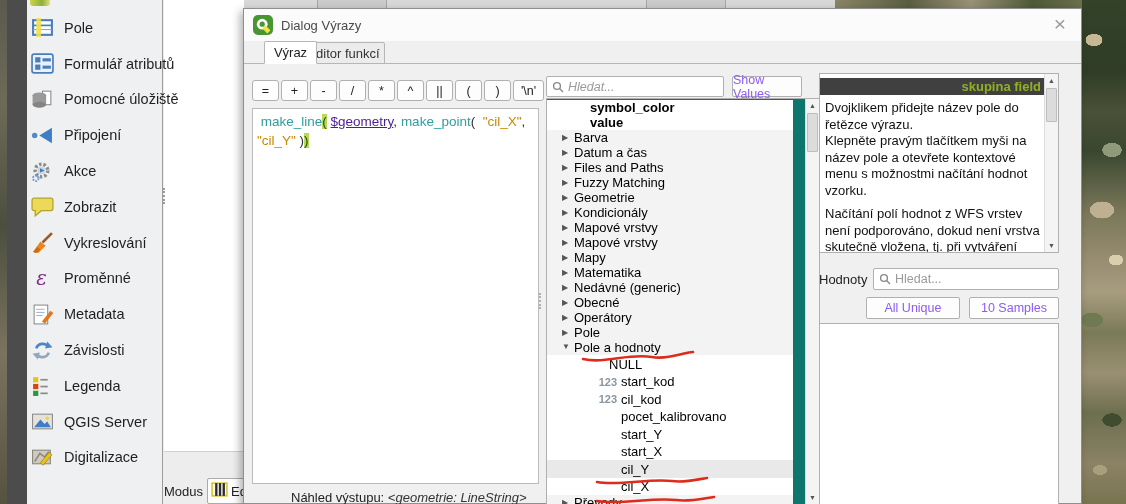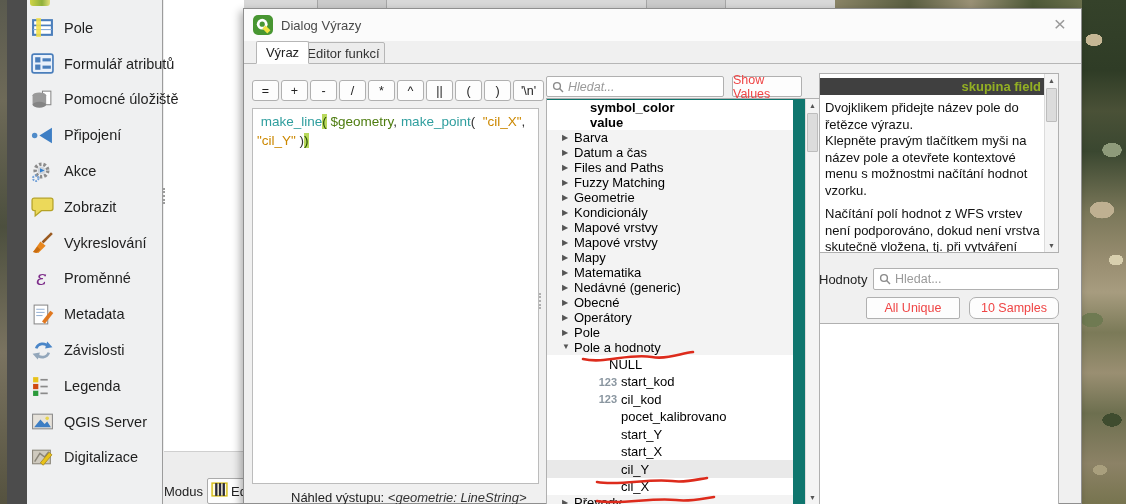--- a/index.html
+++ b/index.html
@@ -53,53 +53,53 @@
   .titlebar{position:absolute;left:0;top:0;width:100%;height:32px;background:#fbfbfb;display:flex;align-items:center;}
   .titlebar .logo{width:20px;height:20px;margin-left:9px;flex:none;}
   .titlebar .ttl{margin-left:8px;font-size:13px;color:#4a4a4a;}
   .close-x{position:absolute;right:8px;top:2px;width:26px;height:26px;display:flex;align-items:center;justify-content:center;
     font-size:21px;color:#9a9a9a;font-weight:300;cursor:default;}
 
   .tabrow{position:absolute;left:0;top:32px;width:100%;height:23px;}
   .tabrow .baseline{position:absolute;left:0;bottom:0;width:100%;border-bottom:1px solid #b6b6b6;}
   .tab{position:absolute;bottom:0;height:22px;display:flex;align-items:center;justify-content:center;
     font-size:13px;border:1px solid #b6b6b6;border-radius:2px 2px 0 0;cursor:default;}
-  .tab.active{left:12px;width:53px;background:#fff;border-bottom:1px solid #fff;height:23px;z-index:2;}
+  .tab.active{left:20px;width:53px;background:#fff;border-bottom:1px solid #fff;height:23px;z-index:2;}
   .tab.inactive{left:58px;width:83px;background:#ececec;color:#333;}
 
   
   .ops{position:absolute;left:8px;top:71px;display:flex;gap:2px;}
   .op-btn{height:21px;width:27px;background:#fdfdfd;border:1px solid #b0b0b0;border-radius:3px;
     display:flex;align-items:center;justify-content:center;font-size:12.5px;color:#222;cursor:default;}
   .op-btn.wide{width:31px;}
 
   
   .expr-box{position:absolute;left:8px;top:99px;width:287px;height:376px;background:#fff;border:1px solid #bcbcbc;
     font-size:13.5px;line-height:19px;padding:3px 4px;cursor:text;}
   .expr-box .seg-function{color:#2f9e9e;}
-  .expr-box .seg-variable{color:#4d7c0f;}
+  .expr-box .seg-variable{color:#4c1d95;text-decoration:underline;}
   .expr-box .seg-field{color:#cc8800;}
   .expr-box .seg-plain{color:#333;}
   .expr-box .seg-bracket{color:#234d00;background:#b9d95c;}
   .preview{position:absolute;left:47px;top:481px;font-size:13px;color:#222;white-space:nowrap;}
   .preview .val{font-style:italic;color:#333;}
 
   
   .vsplit{position:absolute;width:2px;height:16px;border-left:2px dotted #b0b0b0;}
 
   
   .search-box{position:absolute;background:#fff;border:1px solid #b0b0b0;border-radius:2px;display:flex;align-items:center;}
   .search-box input{border:none;outline:none;flex:1;font-size:12.5px;font-family:"Liberation Sans",sans-serif;color:#333;background:transparent;padding:0;}
   .search-box .mag{flex:none;margin:0 4px 0 5px;}
   .search-mid{left:302px;top:67px;width:178px;height:21px;}
   .search-mid input::placeholder{font-style:italic;color:#9a9a9a;}
   .search-val{left:629px;top:259px;width:186px;height:22px;}
   .search-val input::placeholder{color:#9a9a9a;}
   .btn{position:absolute;background:#fdfdfd;border:1px solid #b0b0b0;border-radius:2px;
-    display:flex;align-items:center;justify-content:center;font-size:12.5px;color:#ef4444;cursor:default;}
+    display:flex;align-items:center;justify-content:center;font-size:12.5px;color:#8b5cf6;cursor:default;}
   .show-values{left:488px;top:67px;width:70px;height:21px;}
 
   .tree-box{position:absolute;left:302px;top:89px;width:274px;height:407px;background:#0f766e;border:1px solid #b0b0b0;overflow:hidden;}
   .tree-rows{position:absolute;left:0;top:1px;width:246px;}
   .t-row{position:relative;width:100%;font-size:13px;color:#000;display:flex;align-items:center;white-space:nowrap;}
   .t-top{height:15.2px;font-weight:bold;padding-left:43px;background:#fff;}
   .t-group{height:15px;background:#f3f3f3;}
   .t-group .arr{position:absolute;left:15px;font-size:8px;color:#555;top:3px;}
   .t-group .glbl{margin-left:27px;}
   .t-field{height:17.5px;background:#fff;}
@@ -121,21 +121,21 @@
   
   .help-box{position:absolute;left:575px;top:64px;width:240px;height:180px;background:#fff;border:1px solid #b0b0b0;overflow:hidden;}
   .help-inner{position:absolute;left:0;top:0;width:226px;}
   .h-band{height:17px;background:#404040;display:flex;align-items:center;justify-content:flex-end;
     padding-right:5px;font-weight:bold;font-size:13px;margin-top:4px;}
   .h-text{padding:5px 6px 2px 5px;font-size:13px;line-height:16.5px;color:#111;}
 
   
   .values-label{position:absolute;left:575px;top:263px;font-size:13px;color:#222;}
   .all-unique{left:622px;top:288px;width:94px;height:22px;}
-  .ten-samples{left:725px;top:288px;width:90px;height:22px;border-radius:7px;}
+  .ten-samples{left:725px;top:288px;width:90px;height:22px;}
   .values-box{position:absolute;left:575px;top:314px;width:240px;height:182px;background:#fff;border:1px solid #b0b0b0;}
 
   
   .annot{position:absolute;left:0;top:0;width:1126px;height:504px;z-index:50;pointer-events:none;}
 
   .mag-svg{display:block;}
 </style>
 </head>
 <body>
 

